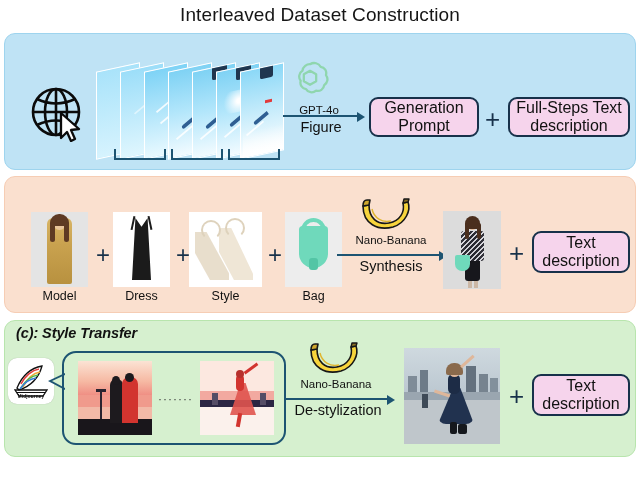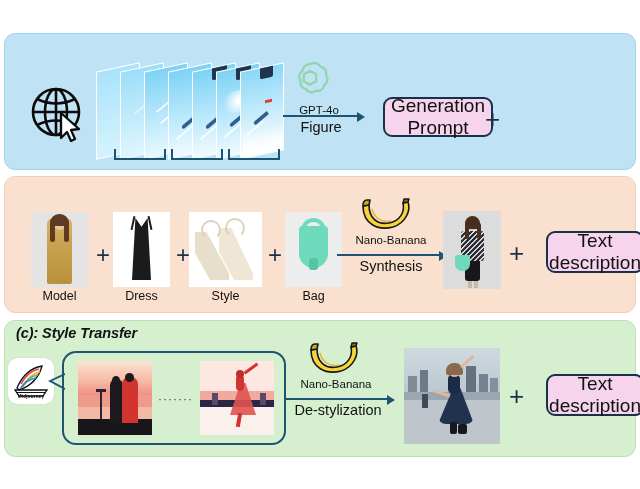--- a/index.html
+++ b/index.html
@@ -132,25 +132,24 @@
   
   .pinkbox {
     position: absolute;
     background: #f6d4ec;
     border: 2px solid #17314a;
     border-radius: 9px;
     display: flex;
     align-items: center;
     justify-content: center;
     text-align: center;
-    font-size: 19px;
+    font-size: 16px;
     color: #111;
     line-height: 1.15;
     padding: 2px 4px;
-    margin-left: 14px;
   }
 
   
   .plus {
     position: absolute;
     font-size: 26px;
     color: #17314a;
     font-weight: 500;
     line-height: 1;
   }
@@ -239,20 +238,21 @@
     color: #1a1a1a;
     white-space: nowrap;
     overflow: hidden;
   }
 </style>
 </head>
 <body>
 
 <div id="page">
 
+  <div class="fig-title">Interleaved Dataset Construction</div>
 
   <div class="panel panel-a"></div>
 
   <div class="globe-wrap">
     <svg width="64" height="58" viewBox="0 0 64 58">
       <g fill="none" stroke="#0b0b0b" stroke-width="2.6">
         <circle cx="30" cy="28" r="23"></circle>
         <ellipse cx="30" cy="28" rx="11" ry="23"></ellipse>
         <line x1="7" y1="28" x2="53" y2="28"></line>
         <line x1="30" y1="5" x2="30" y2="51"></line>
@@ -324,20 +324,21 @@
     </svg>
   </div>
 
   <div class="arrow-top-label" style="left:288px; top:104px; width:62px;">GPT-4o</div>
   <div class="arrow-line" style="left:283px; top:115px; width:76px;"></div>
   <div class="arrow-head" style="left:357px; top:111.5px;"></div>
   <div class="arrow-bottom-label" style="left:284px; top:119px; width:74px;">Figure</div>
 
   <div class="pinkbox" style="left:369px; top:97px; width:110px; height:40px;">Generation Prompt</div>
   <div class="plus" style="left:485px; top:106px;">+</div>
+  <div class="pinkbox" style="left:508px; top:97px; width:122px; height:40px;">Full-Steps Text description</div>
 
   <div class="panel panel-b"></div>
 
   <div class="photo" style="left:31px; top:212px; width:57px; height:75px; background:#e4e4e4;">
     <div style="position:absolute; left:16px; top:6px; width:25px; height:66px;
                 background:linear-gradient(180deg,#d8b566 0%,#c9a24f 40%,#b8913f 100%);
                 border-radius:6px 6px 2px 2px;"></div>
     <div style="position:absolute; left:22px; top:4px; width:13px; height:14px; background:#e8c49a; border-radius:50%;"></div>
     <div style="position:absolute; left:19px; top:2px; width:19px; height:12px; background:#5e3a23; border-radius:9px 9px 0 0;"></div>
     <div style="position:absolute; left:19px; top:10px; width:5px; height:20px; background:#5e3a23; border-radius:3px;"></div>

